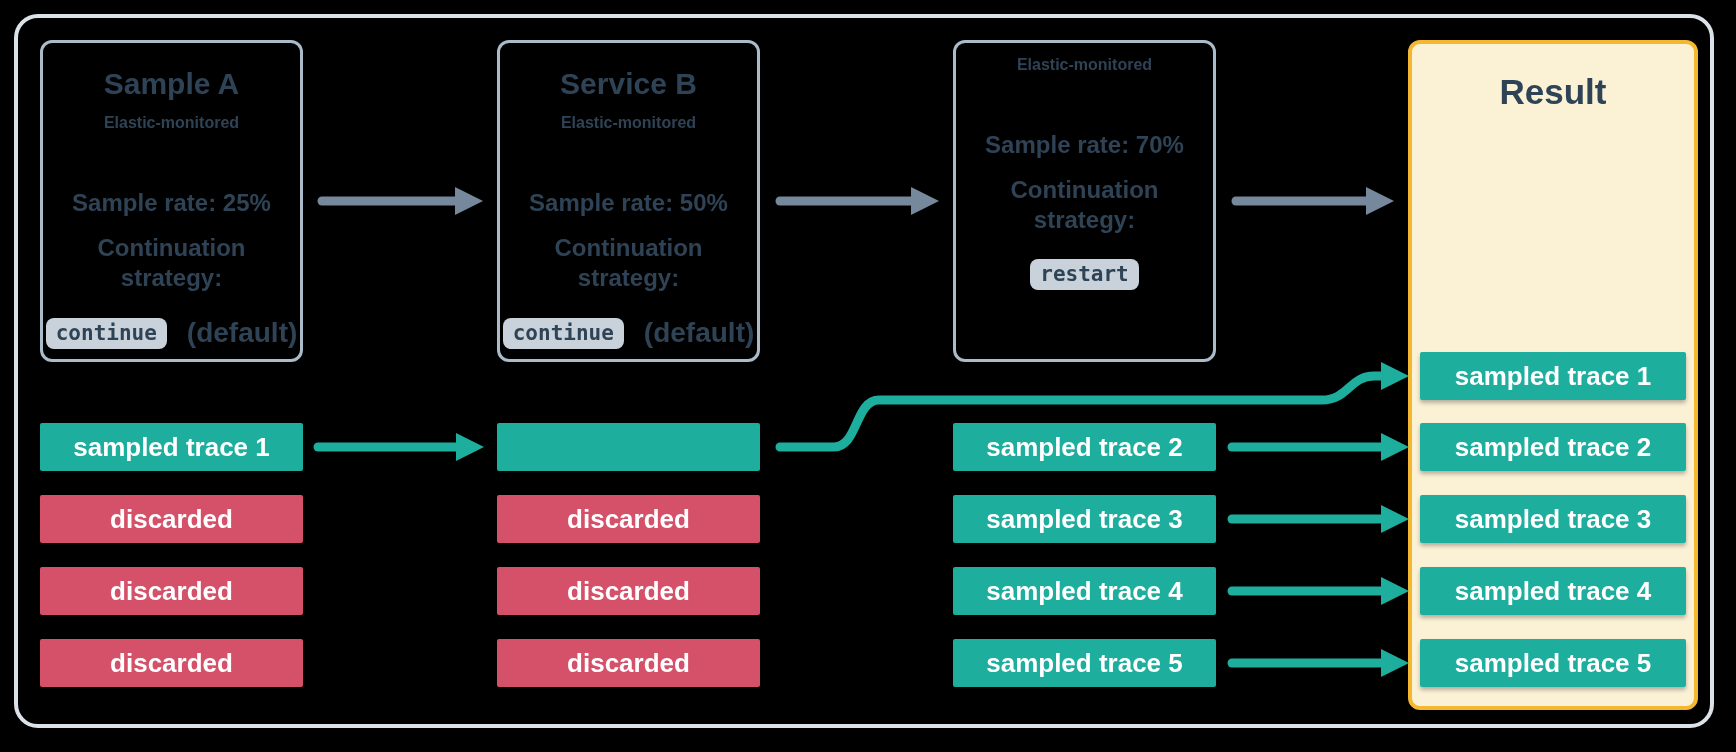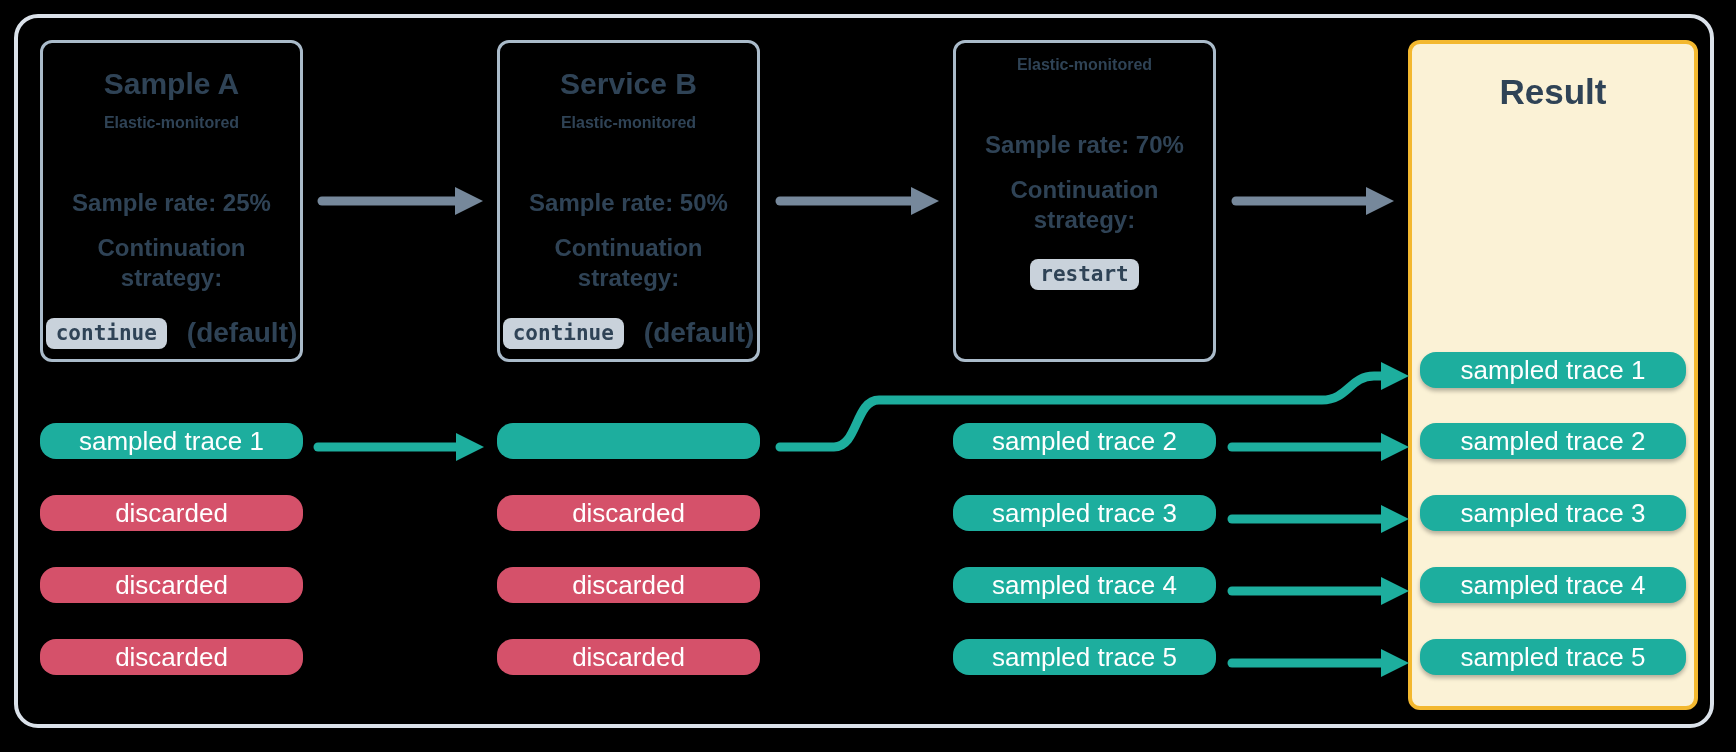--- a/index.html
+++ b/index.html
@@ -47,23 +47,23 @@
   .strategy-suffix:empty{display:none;}
 
   #result-box{
     position:absolute;left:1408px;top:40px;width:290px;height:670px;
     background:#fbf2d6;border:4px solid #f3b82f;border-radius:12px;
     box-sizing:border-box;text-align:center;color:#2f4356;
   }
   #result-box .title{margin-top:28px;font-size:35px;font-weight:700;}
 
   .chip{
-    position:absolute;height:36px;border-radius:16px;
+    position:absolute;height:48px;border-radius:2px;
     display:flex;align-items:center;justify-content:center;
-    color:#ffffff;font-size:26px;font-weight:400;
+    color:#ffffff;font-size:26px;font-weight:700;
     box-shadow:0 3px 4px rgba(0,0,0,0.28);
   }
   .chip.teal{background:#1dae9e;}
   .chip.red{background:#d5516a;}
 
   svg#arrows{position:absolute;left:0;top:0;pointer-events:none;}
 </style>
 </head>
 <body>
 

